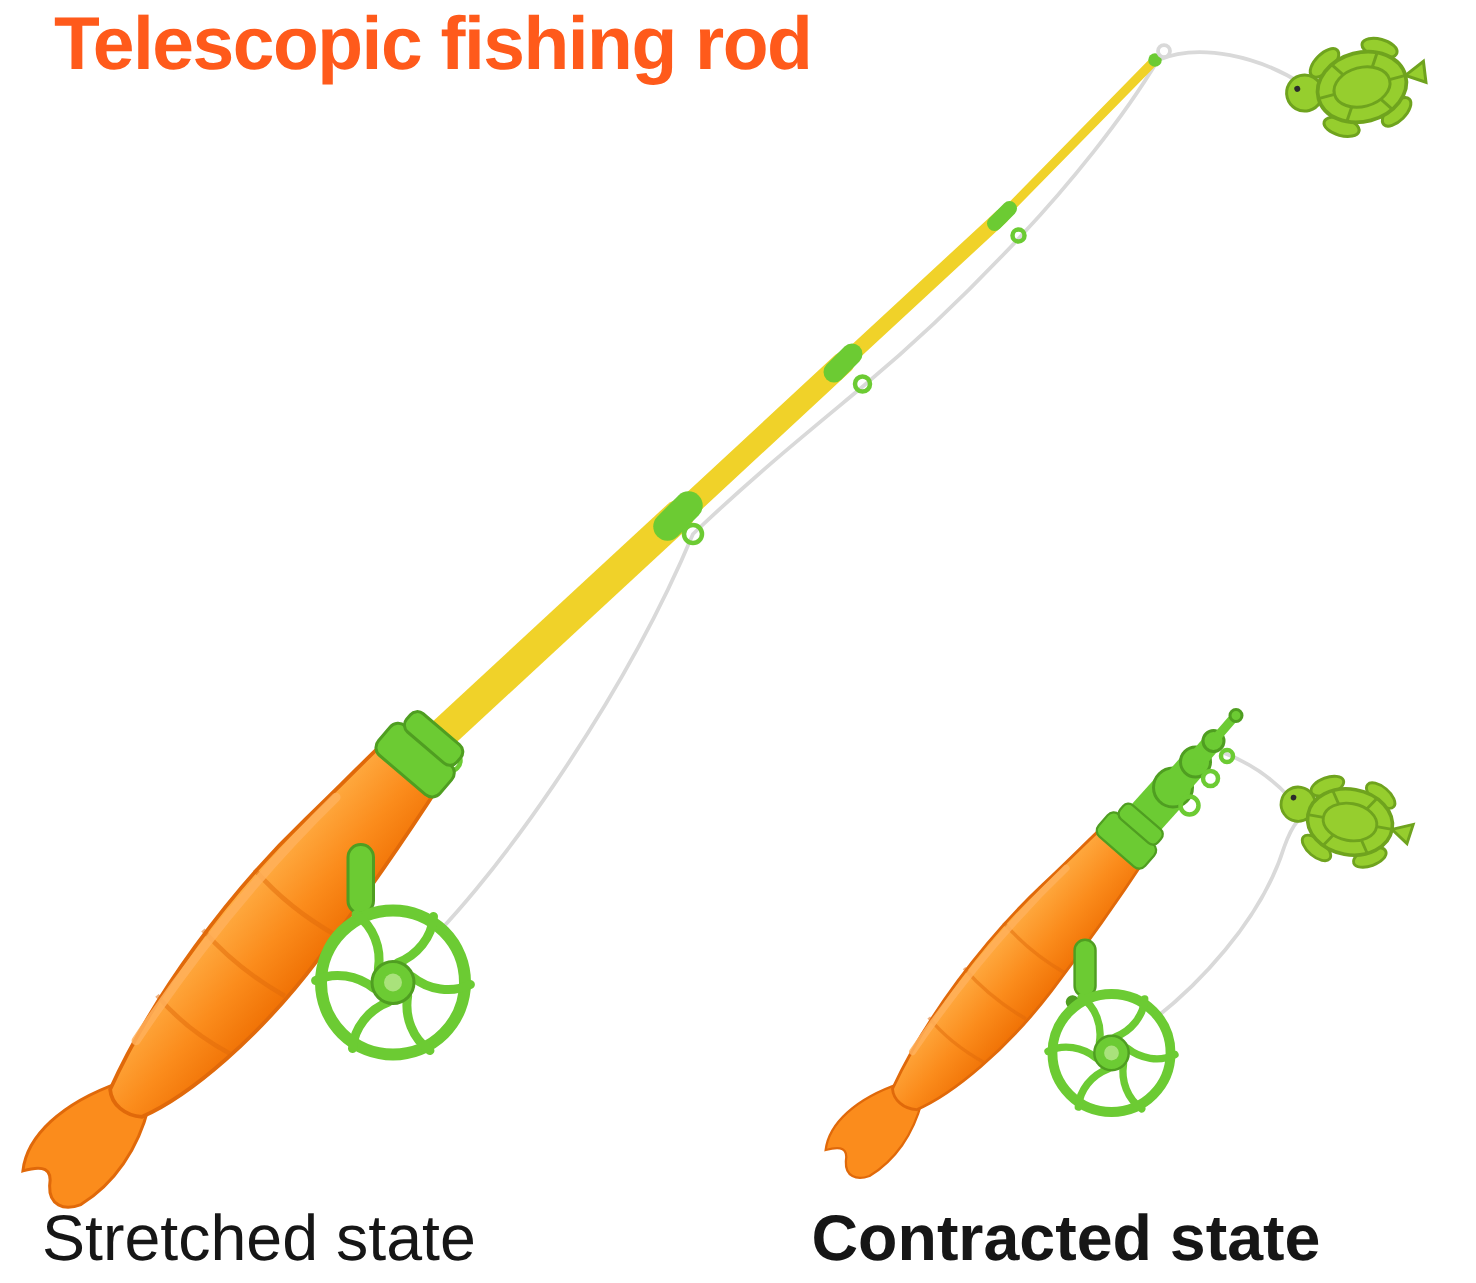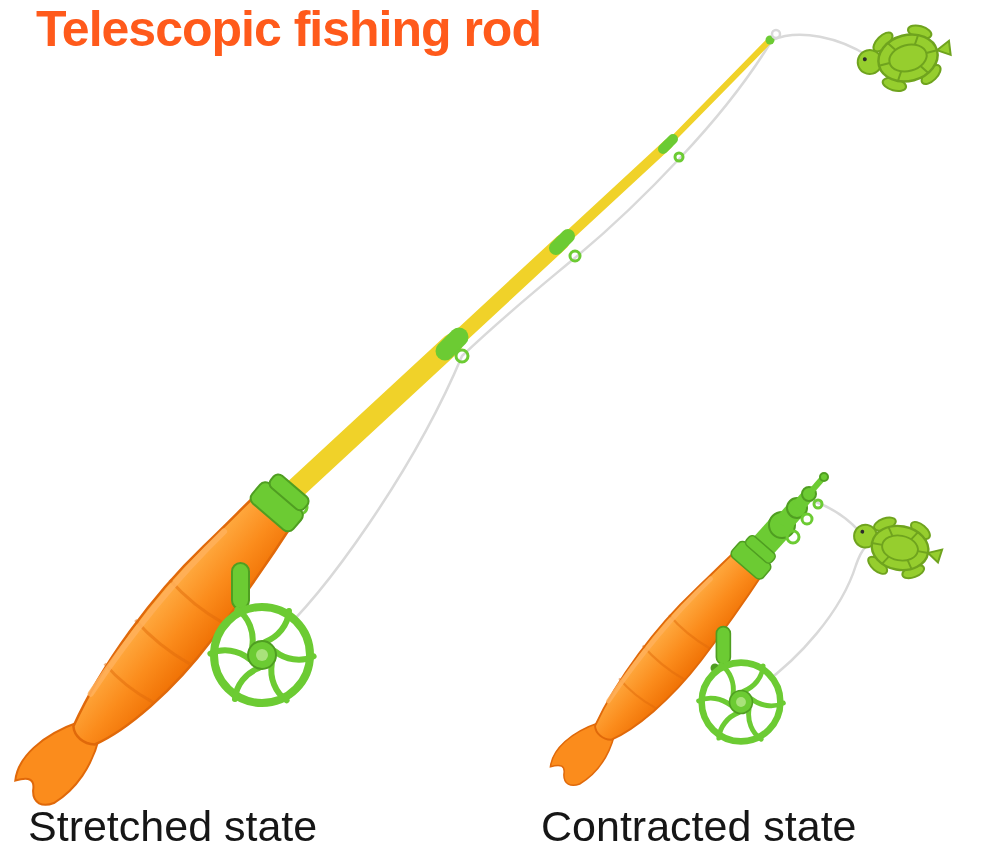--- a/index.html
+++ b/index.html
@@ -15,21 +15,21 @@
     position:absolute;left:36px;top:0px;margin:0;
     font-size:50px;font-weight:bold;letter-spacing:-1px;
     color:var(--title-orange,#FF5A1B);
   }
   .caption{
     position:absolute;top:802px;
     font-size:43px;font-weight:400;
     color:var(--caption-black,#161616);
   }
   .caption-left{left:28px;}
-  .caption-right{left:541px;}
+  .caption-right{left:541px;font-weight:bold;}
 
   
   .handle-body{fill:url(#handleGrad);stroke:var(--handle-orange-dark,#E0690A);stroke-width:2.5px;}
   .handle-tail{fill:var(--handle-orange,#FB8C1C);stroke:var(--handle-orange-dark,#E0690A);stroke-width:2px;}
   .ridge{stroke:var(--handle-orange-dark,#E0690A);fill:none;stroke-width:3px;opacity:.5;}
   .hl{stroke:var(--handle-orange-light,#FFB05A);fill:none;stroke-width:6px;opacity:.85;stroke-linecap:round;}
   .collar{fill:var(--toy-green,#6CCB33);stroke:var(--toy-green-dark,#4F9E21);stroke-width:2px;}
   .shaft{stroke:var(--rod-yellow,#F0D229);stroke-linecap:round;fill:none;}
   .joint{stroke:var(--toy-green,#6CCB33);stroke-linecap:round;fill:none;}
   .eyelet{fill:none;stroke:var(--toy-green,#6CCB33);stroke-width:3px;}

